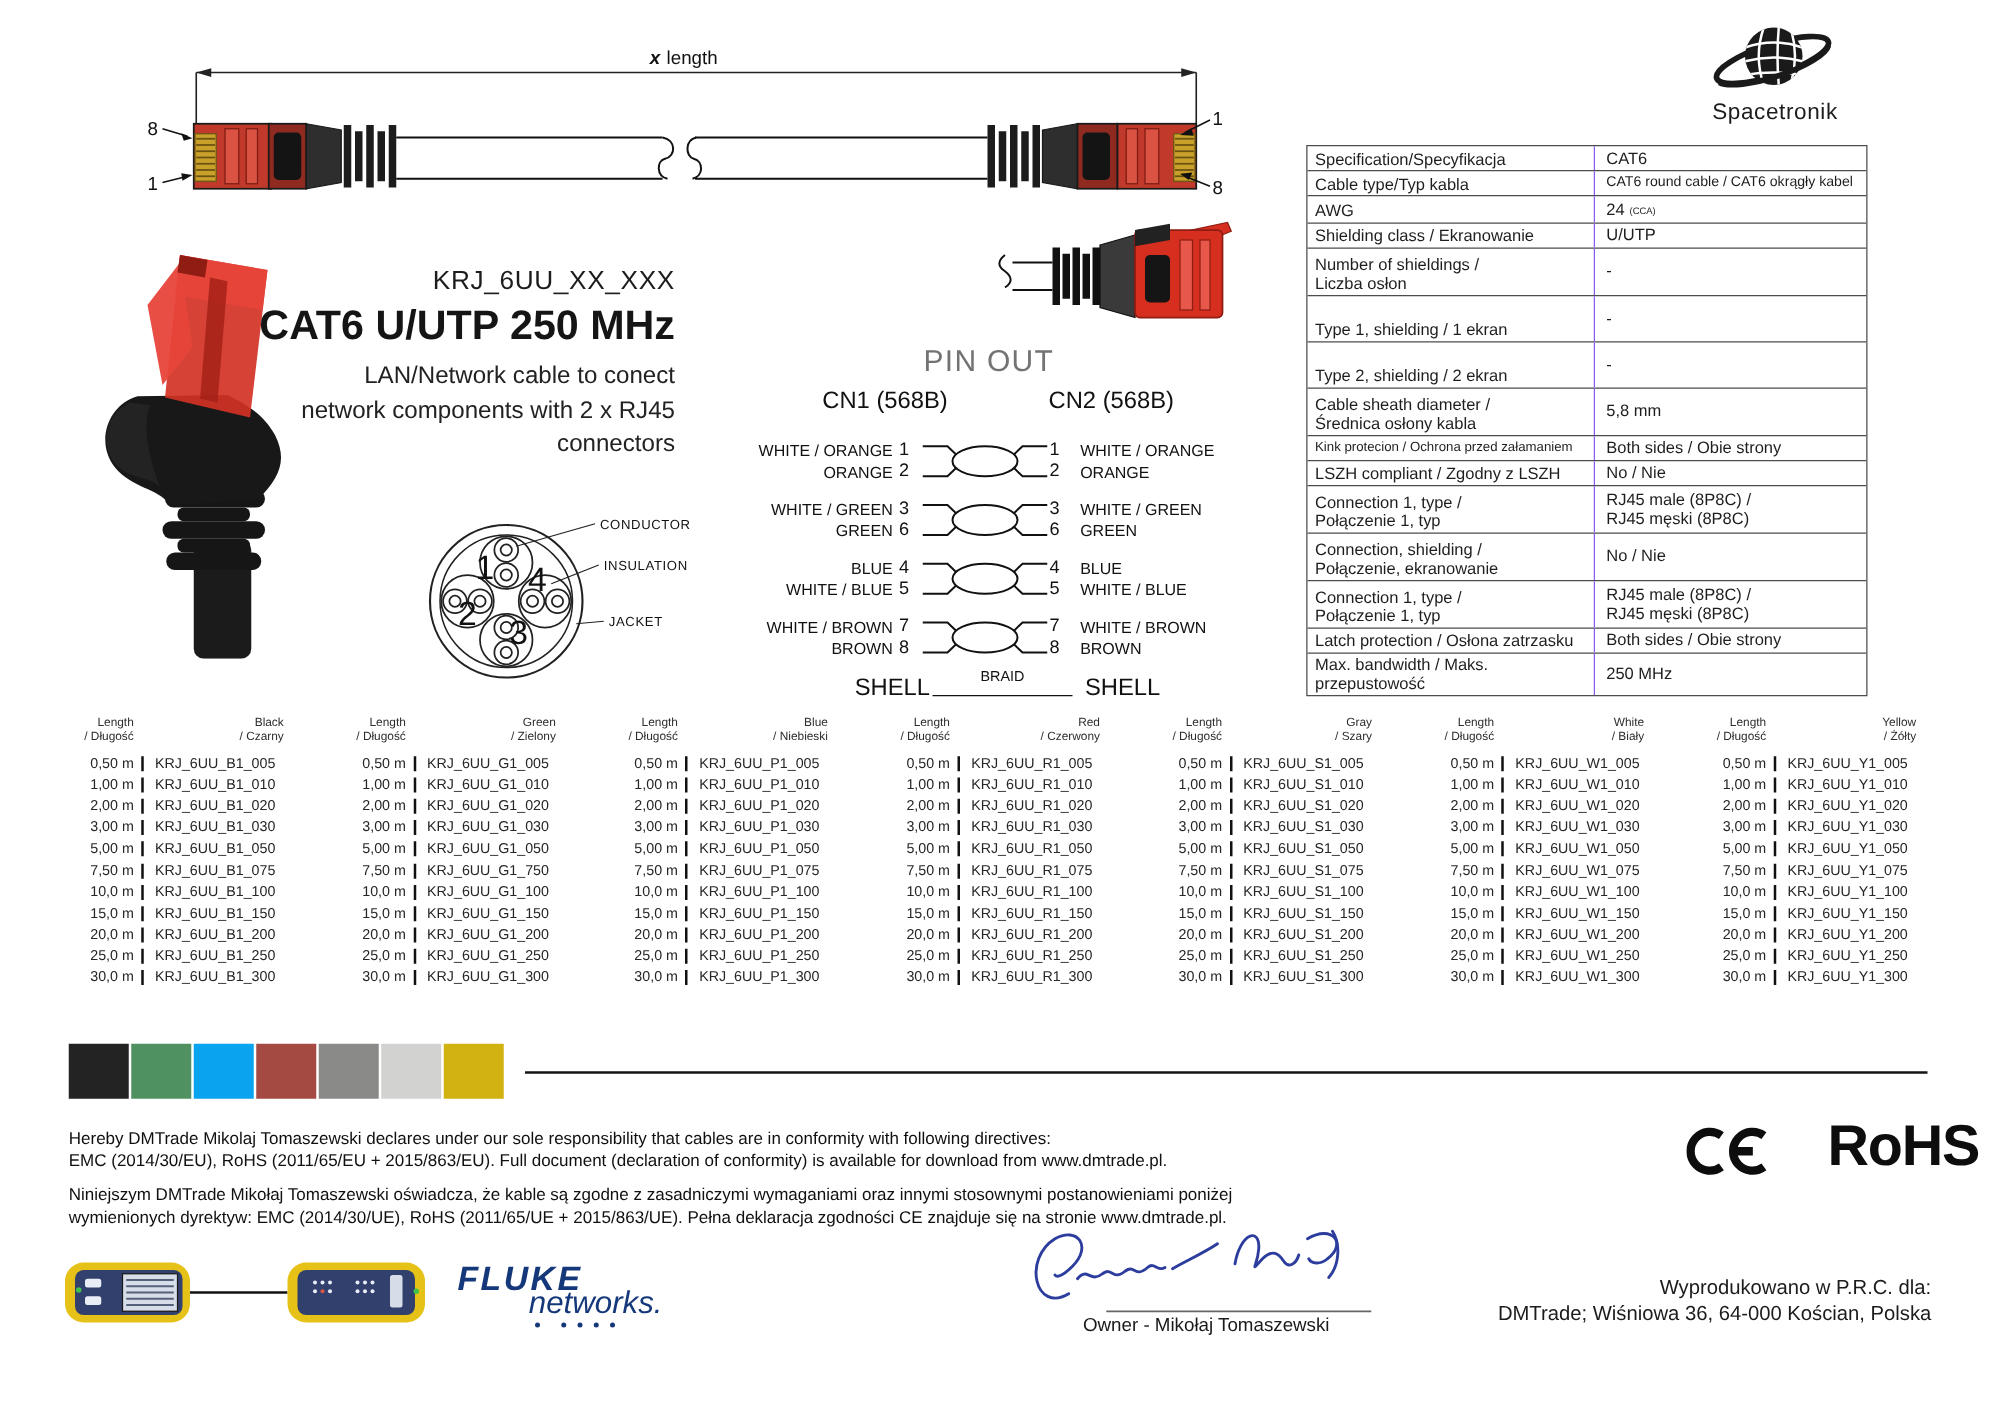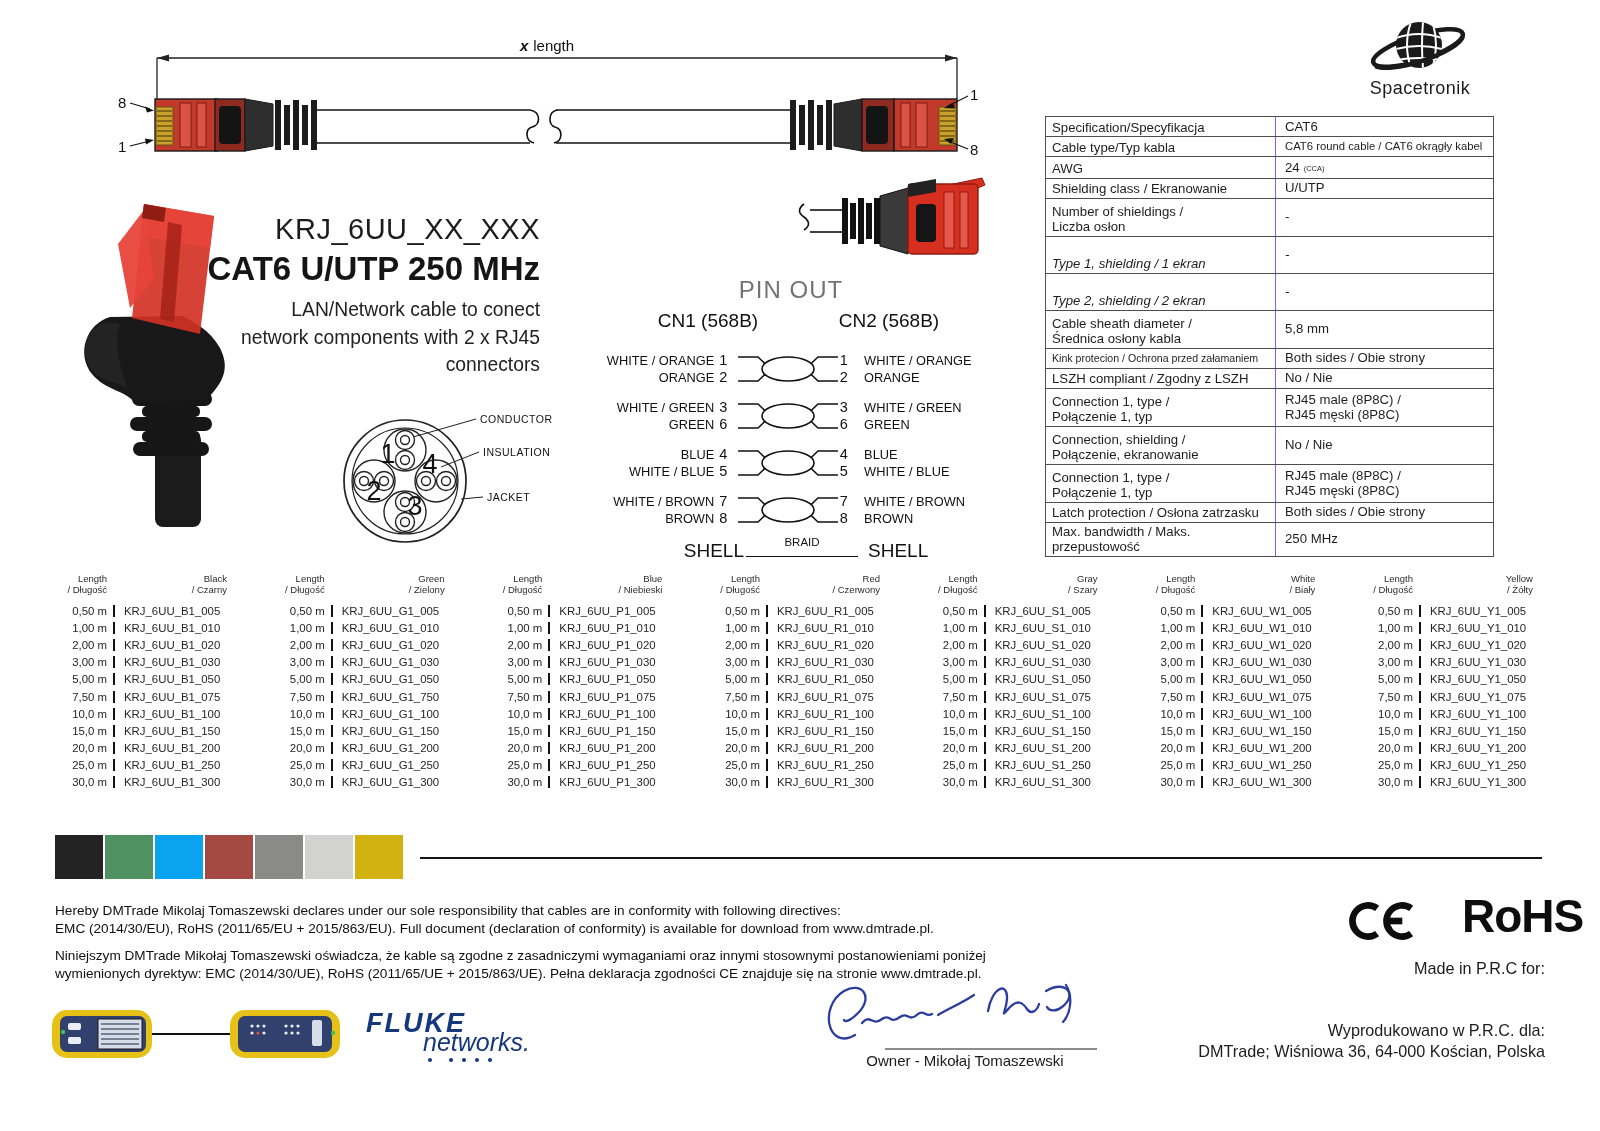--- a/index.html
+++ b/index.html
@@ -6,34 +6,34 @@
   #canvas{position:relative;width:1600px;height:1131px;background:#ffffff;overflow:hidden;
           font-family:"Liberation Sans","DejaVu Sans",sans-serif;color:#1b1b1b;}
   .abs{position:absolute;}
 
   
   #brand{left:1340px;top:18px;width:160px;text-align:center;}
   #brand .brand-text{font-size:18px;color:#1c1c1c;letter-spacing:.5px;margin-top:-2px;}
 
   
   #title-block{left:195px;top:213px;width:345px;text-align:right;}
-  .model{font-size:29px;color:#1c1c1c;letter-spacing:.5px;}
+  .model{font-size:21px;color:#1c1c1c;letter-spacing:.5px;}
   .main-title{font-size:33px;font-weight:700;color:#151515;margin-top:4px;}
   .desc{margin-top:8px;font-size:19.3px;line-height:27.5px;color:#222;}
 
   
   #spec-table{left:1045px;top:116px;width:447px;border:1px solid #4d4d4d;}
   .spec-row{display:flex;border-bottom:1px solid #4d4d4d;min-height:19px;align-items:flex-end;}
   .spec-row:last-of-type{border-bottom:none;}
   .spec-label{width:221px;padding:1px 2px 1px 6px;font-size:13.2px;line-height:15.5px;white-space:pre-line;color:#1e1e1e;}
   .spec-value{flex:1;border-left:1px solid #8b5cf6;padding:1px 2px 1px 9px;font-size:13.2px;line-height:15.5px;
               display:flex;align-items:center;align-self:stretch;color:#1e1e1e;}
   .spec-value .val{white-space:pre-line;}
   .spec-row:nth-child(5),.spec-row:nth-child(8){min-height:37px;}
-  .spec-row:nth-child(6),.spec-row:nth-child(7){min-height:36px;font-style:italic;}
+  .spec-row:nth-child(6),.spec-row:nth-child(7){min-height:36px;}
   .spec-row:nth-child(11),.spec-row:nth-child(12),.spec-row:nth-child(13){min-height:37px;}
   .spec-row:nth-child(2) .val{font-size:11.3px;}
   .spec-row:nth-child(9) .spec-label{font-size:10.6px;}
   .spec-row .note{font-size:7.5px;margin-left:4px;margin-top:3px;}
 
   
   #pinout{left:598px;top:276px;width:386px;}
   .pinout-title{text-align:center;font-size:24px;letter-spacing:1px;font-weight:500;color:#737373;}
   .cn-row{position:relative;height:26px;margin-top:6px;}
   .cn1{position:absolute;left:0;width:220px;text-align:center;font-size:19px;color:#111;}
@@ -1087,21 +1087,20 @@
   <svg class="abs" id="ce-mark" width="74" height="52" viewBox="0 0 100 54">
     <g fill="none" stroke="#0d0d0d" stroke-width="9">
       <path d="M 38,10 A 21,21 0 1 0 38,44"></path>
       <path d="M 84,10 A 21,21 0 1 0 84,44"></path>
       <line x1="51" y1="27" x2="72" y2="27"></line>
     </g>
   </svg>
   <div class="abs" id="rohs">RoHS</div>
 
   <div class="abs" id="made-en">
-    <div>Made in P.R.C for:</div>
   </div>
   <div class="abs" id="made-pl">
     <div>Wyprodukowano w P.R.C. dla:</div>
     <div>DMTrade; Wiśniowa 36, 64-000 Kościan, Polska</div>
   </div>
 
   <svg class="abs" id="testers" width="300" height="62" viewBox="0 0 300 62">
     <line x1="102" y1="34" x2="180" y2="34" stroke="#111" stroke-width="2"></line>
     <rect x="2" y="10" width="100" height="48" rx="15" fill="#e6c118"></rect>
     <rect x="10" y="16" width="86" height="36" rx="7" fill="#32406e"></rect>

